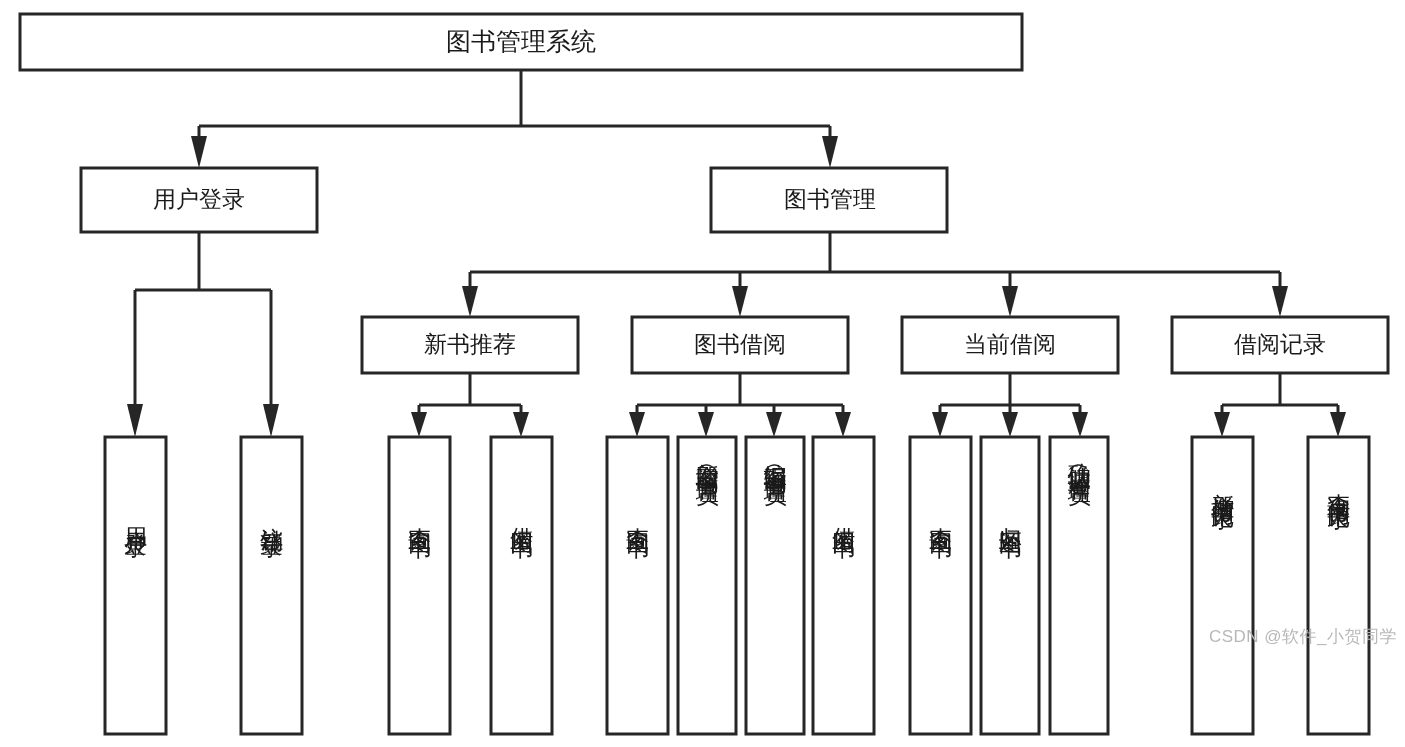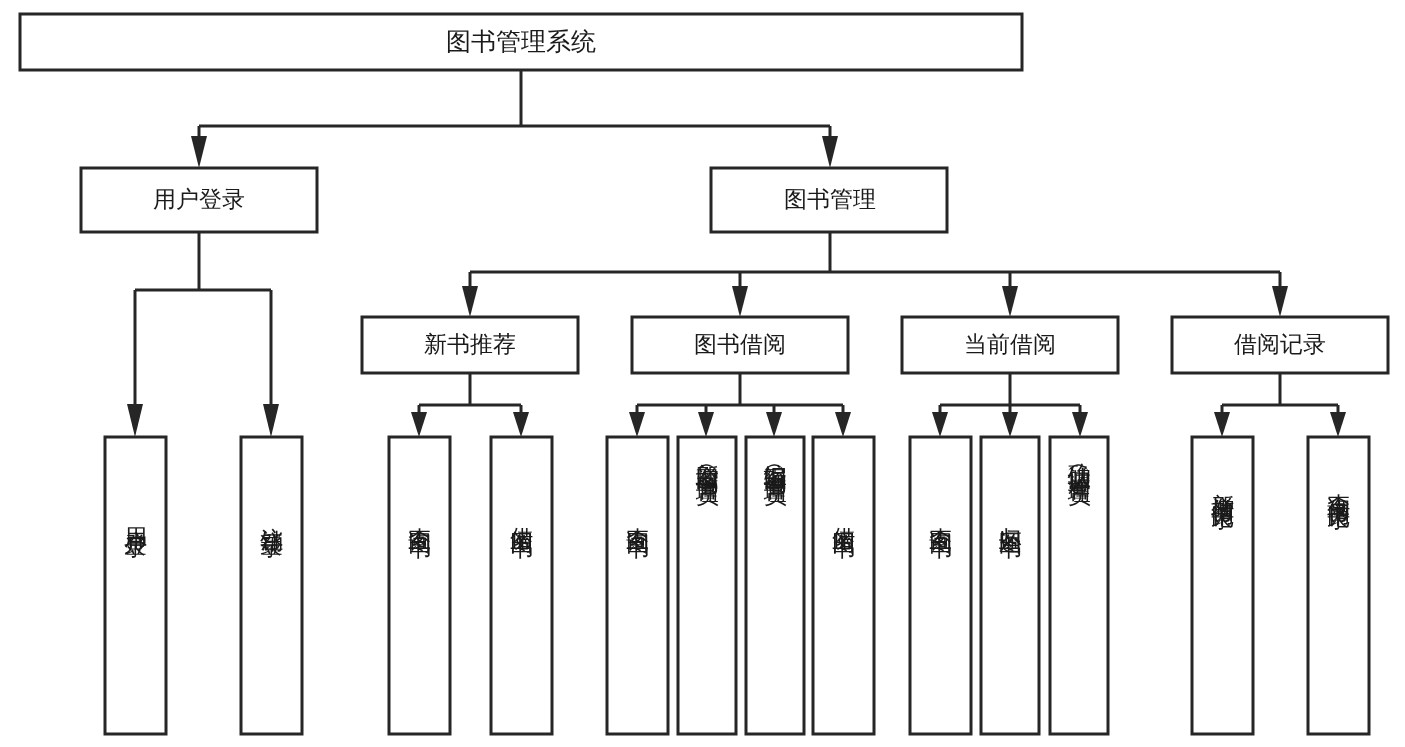--- a/index.html
+++ b/index.html
@@ -260,14 +260,15 @@
     <span class="vlabel">确认归还（管理员）</span>
   </div>
 
   <div class="vlabel-wrap" style="left:1192px; top:437px; width:61px; height:297px; padding-top:38px;">
     <span class="vlabel">新增借阅记录</span>
   </div>
   <div class="vlabel-wrap" style="left:1308px; top:437px; width:61px; height:297px; padding-top:38px;">
     <span class="vlabel">查询借阅记录</span>
   </div>
 
+  <div class="watermark">CSDN @软件_小贺同学</div>
 
 </div>
 
 </body></html>

